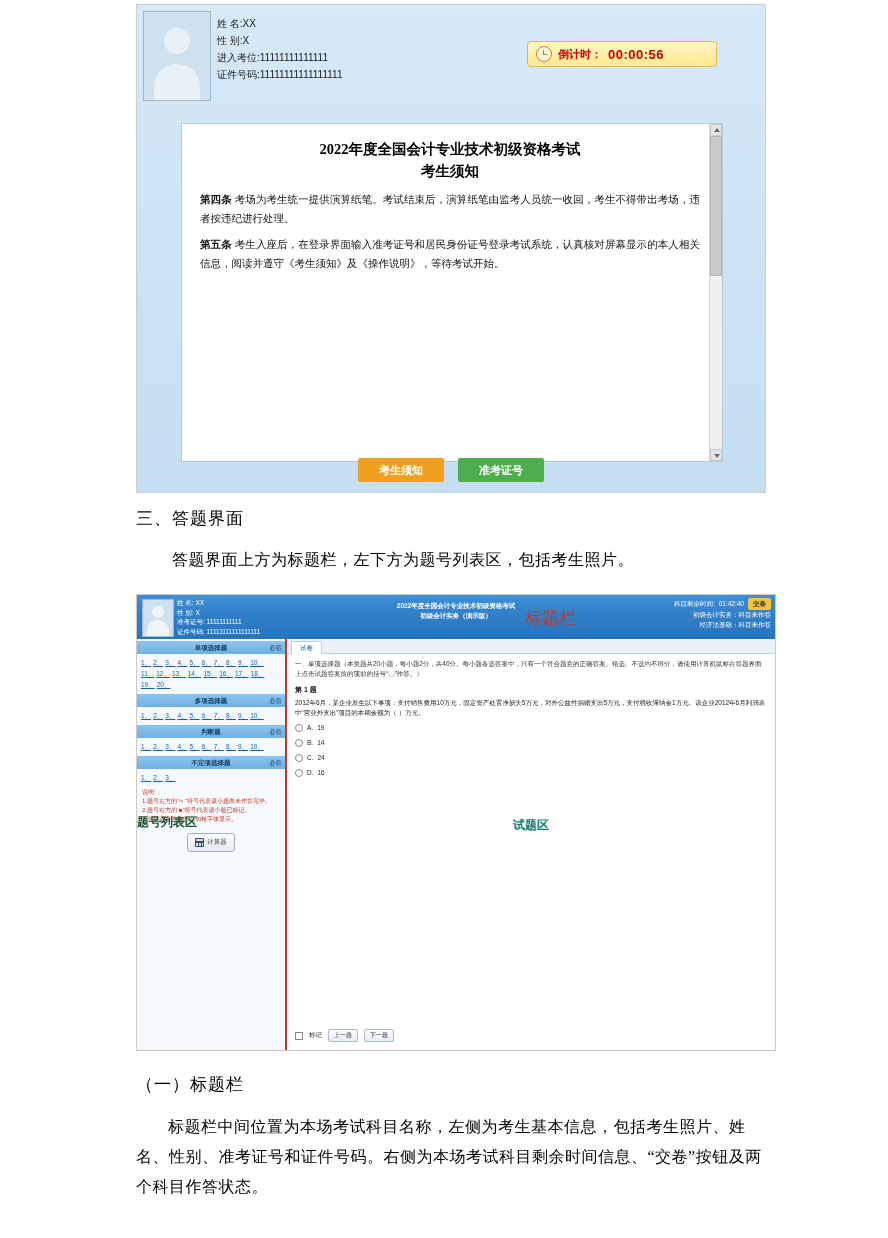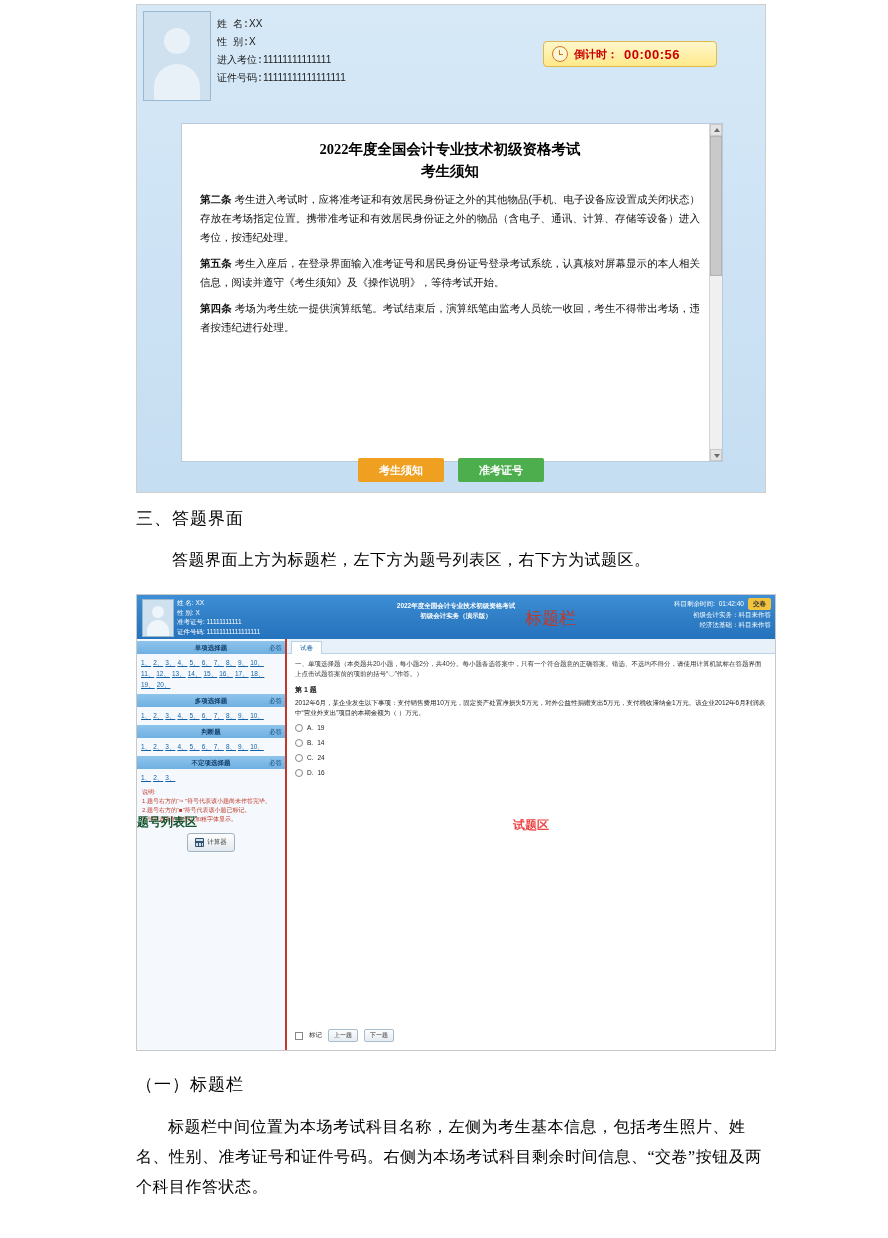--- a/index.html
+++ b/index.html
@@ -30,24 +30,24 @@
     width:26px;height:26px;border-radius:50%;background:#e8f1f8;
   }
   .s1-photo .body{
     position:absolute;left:50%;bottom:0;transform:translateX(-50%);
     width:46px;height:36px;border-radius:23px 23px 0 0;background:#e8f1f8;
   }
   .s1-info{
     position:absolute;left:80px;top:10px;font-size:10px;line-height:17px;color:#1a1a1a;
   }
   .s1-info div{white-space:nowrap;}
-  .s1-info .lab{display:inline-block;font-family:Liberation Mono, monospace;}
+  .s1-info .lab{display:inline-block;}
   .s1-timer{
     position:absolute;right:48px;top:36px;
-    width:174px;height:26px;
+    width:190px;height:26px;
     background:linear-gradient(180deg,#fff7cc 0%,#ffe98a 100%);
     border:1px solid #e0b84b;border-radius:4px;
     display:flex;align-items:center;gap:6px;padding:0 8px;
     box-sizing:border-box;
   }
   .clock-ic{
     width:14px;height:14px;border-radius:50%;
     border:1.5px solid #d17b16;position:relative;flex:none;background:#fff6d8;
   }
   .clock-ic:before{content:"";position:absolute;left:5.5px;top:2.5px;width:1.5px;height:5px;background:#d17b16;}
@@ -162,21 +162,21 @@
     border:1px solid #bcd3e6;border-bottom:none;font-size:6.5px;color:#1463a8;
   }
   .q-body{padding:5px 8px;font-size:6.5px;line-height:10px;color:#222;}
   .q-intro{color:#333;}
   .q-no{font-weight:bold;margin:6px 0 3px 0;font-size:7px;}
   .q-stem{color:#222;}
   .opt{margin-top:5px;display:flex;align-items:center;gap:4px;font-size:6.5px;}
   .radio{width:6px;height:6px;border:1px solid #888;border-radius:50%;background:#fff;flex:none;}
   .right-label{
     position:absolute;left:0;right:0;top:178px;text-align:center;
-    font-size:12px;font-weight:bold;color:#ef4444;font-family:"Liberation Serif", serif;
+    font-size:12px;font-weight:bold;color:#0f766e;font-family:"Liberation Serif", serif;
   }
   .q-footer{
     position:absolute;left:8px;bottom:8px;display:flex;align-items:center;gap:6px;font-size:6.5px;color:#333;
   }
   .chk{width:6px;height:6px;border:1px solid #888;background:#fff;display:inline-block;}
   .nav-btn{
     border:1px solid #a8bccd;background:linear-gradient(180deg,#fcfcfc,#e6ecf2);
     border-radius:2px;padding:1px 5px;font-size:6px;color:#333;
   }
 </style>
@@ -201,40 +201,39 @@
       <span class="t-val">00:00:56</span>
     </div>
   </div>
 
 
   <div class="s1-panel">
     <div class="s1-doc">
       <div class="s1-title">2022年度全国会计专业技术初级资格考试</div>
       <div class="s1-sub">考生须知</div>
 
-      <p class="s1-p"><b>第二条</b><span> 考生进入考试时，应将准考证和有效居民身份证之外的其他物品(手机、电子设备应设置成关闭状态）存放在考场指定位置。携带准考证和有效居民身份证之外的物品（含电子、通讯、计算、存储等设备）进入考位，按违纪处理。</span></p>
+      <p class="s1-p"><b>第四条</b><span> 考场为考生统一提供演算纸笔。考试结束后，演算纸笔由监考人员统一收回，考生不得带出考场，违者按违纪进行处理。</span></p>
       <p class="s1-p"><b>第五条</b><span> 考生入座后，在登录界面输入准考证号和居民身份证号登录考试系统，认真核对屏幕显示的本人相关信息，阅读并遵守《考生须知》及《操作说明》，等待考试开始。</span></p>
-      <p class="s1-p"><b>第四条</b><span> 考场为考生统一提供演算纸笔。考试结束后，演算纸笔由监考人员统一收回，考生不得带出考场，违者按违纪进行处理。</span></p>
 
     </div>
     <div class="s1-scroll">
       <div class="up"></div>
       <div class="thumb"></div>
       <div class="dn"></div>
     </div>
   </div>
 
   <div class="s1-btns">
     <div class="s1-btn orange">考生须知</div>
     <div class="s1-btn green">准考证号</div>
   </div>
 </div>
 
 <div class="txt h-sec" style="top:507px;">三、答题界面</div>
-<div class="txt para" style="top:545px;left:172px;width:600px;">答题界面上方为标题栏，左下方为题号列表区，右下方为试题区。</div>
+<div class="txt para" style="top:545px;left:172px;width:600px;">答题界面上方为标题栏，左下方为题号列表区，包括考生照片。</div>
 
 <div class="shot2">
 
   <div class="s2-header">
     <div class="s2-photo">
       <div class="head"></div>
       <div class="body"></div>
     </div>
     <div class="s2-info">
       <div>姓    名: XX</div>

